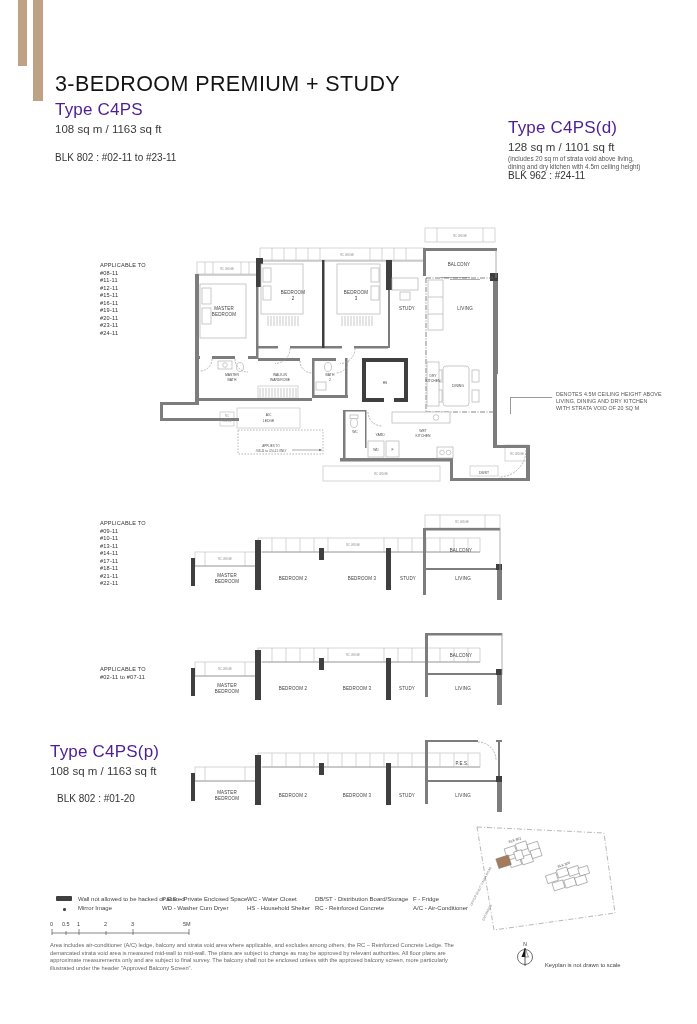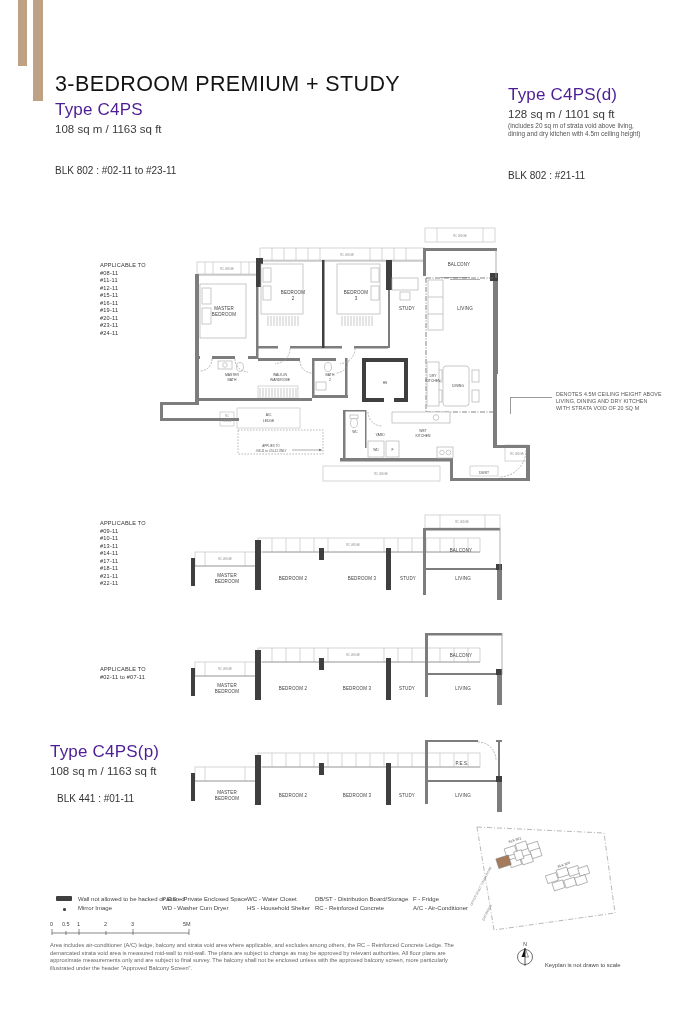--- a/index.html
+++ b/index.html
@@ -46,31 +46,31 @@
 <div class="page">
 
   <div class="bar" style="left:18px;top:0;width:9px;height:66px"></div>
   <div class="bar" style="left:33px;top:0;width:10px;height:101px"></div>
 
   <div class="title">3-BEDROOM PREMIUM + STUDY</div>
   <div class="abs" style="left:55px;top:100px">
     <div class="type-name">Type C4PS</div>
     <div class="type-area">108 sq m / 1163 sq ft</div>
   </div>
-  <div class="abs type-blk" style="left:55px;top:165px">BLK 802 : #02-11 to #23-11</div>
-
-  <div class="abs" style="left:508px;top:85px">
+  <div class="abs type-blk" style="left:55px;top:152px">BLK 802 : #02-11 to #23-11</div>
+
+  <div class="abs" style="left:508px;top:118px">
     <div class="type-name">Type C4PS(d)</div>
     <div class="type-area">128 sq m / 1101 sq ft</div>
     <div class="type-note">
       <div>(includes 20 sq m of strata void above living,</div>
       <div>dining and dry kitchen with 4.5m ceiling height)</div>
     </div>
   </div>
-  <div class="abs type-blk" style="left:508px;top:170px">BLK 802 : #21-11</div>
+  <div class="abs type-blk" style="left:508px;top:170px">BLK 962 : #24-11</div>
 
   <div class="applist" style="left:100px;top:262px">
     <div>APPLICABLE TO</div>
     <div>#08-11</div>
       <div>#11-11</div>
     <div>#12-11</div>
       <div>#15-11</div>
     <div>#16-11</div>
       <div>#19-11</div>
     <div>#20-11</div>
@@ -340,21 +340,21 @@
       <text class="rm" x="281" y="25">BALCONY</text>
       <text class="rt" x="173" y="24">RC LEDGE</text>
       <text class="rt" x="45" y="38">RC LEDGE</text>
     </g>
   </svg>
 
   <div class="abs" style="left:50px;top:742px">
     <div class="type-name">Type C4PS(p)</div>
     <div class="type-area">108 sq m / 1163 sq ft</div>
   </div>
-  <div class="abs type-blk" style="left:57px;top:793px">BLK 441 : #01-11</div>
+  <div class="abs type-blk" style="left:57px;top:793px">BLK 802 : #01-20</div>
 
   <svg style="left:180px;top:737px" width="350" height="85" viewBox="0 0 350 85">
     <g class="lw">
       <rect x="78" y="16" width="222" height="14"></rect>
       <path d="M92 16V30 M106 16V30 M120 16V30 M134 16V30 M148 16V30 M162 16V30 M176 16V30 M190 16V30 M204 16V30 M218 16V30 M232 16V30 M246 16V30 M260 16V30 M274 16V30 M288 16V30"></path>
       <rect x="15" y="30" width="63" height="14"></rect>
       <path d="M25 30V44 M65 30V44"></path>
     </g>
     <path class="sill" d="M82 30H300 M15 44H78"></path>
     <g class="wg">

